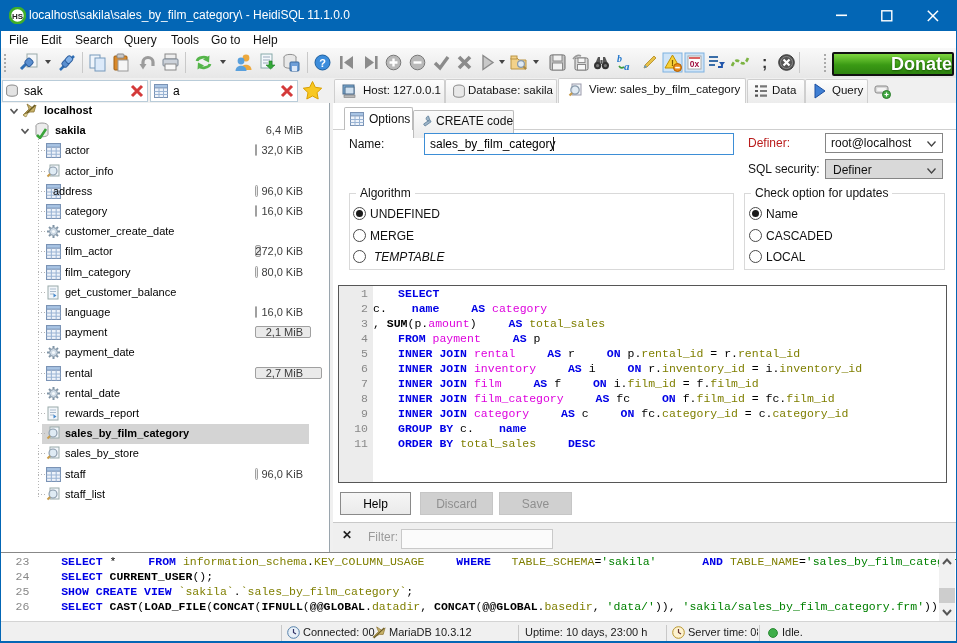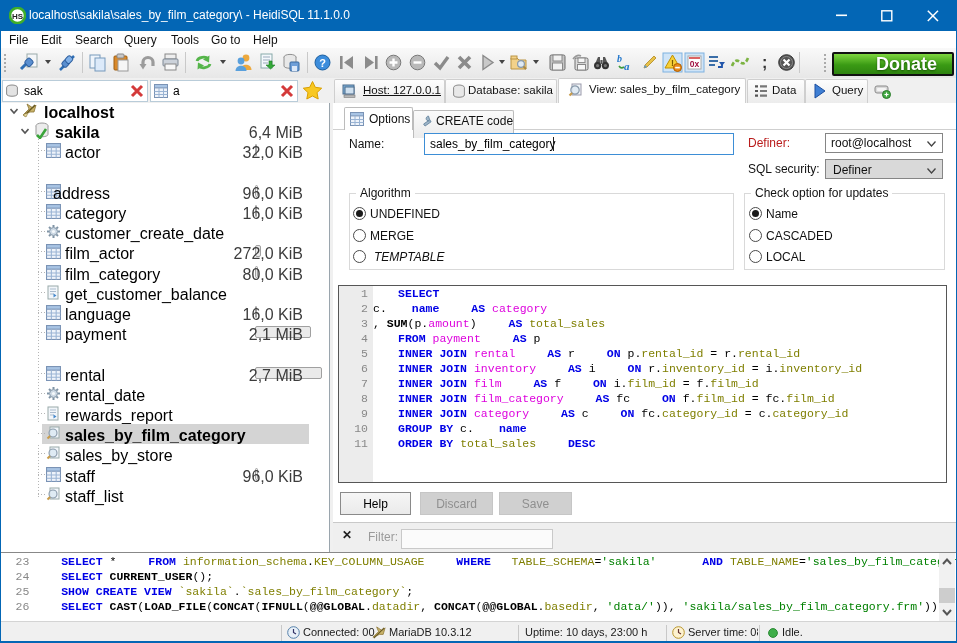--- a/index.html
+++ b/index.html
@@ -21,21 +21,21 @@
   .dd{position:absolute;top:12px;width:0;height:0;border-left:3.5px solid transparent;border-right:3.5px solid transparent;border-top:4px solid #444;}
   
   #row2{left:1px;top:78px;width:955px;height:25px;background:#f0f0f0;}
   .filterbox{position:absolute;top:80px;height:20px;background:#fff;border:1px solid #b9ccd9;}
   .tab{position:absolute;top:79px;height:24px;box-sizing:border-box;
        background:linear-gradient(#fdfdfd,#ececec);border:1px solid #cfcfcf;border-bottom:none;
        font-size:11.5px;color:#111;border-radius:2px 2px 0 0;}
   .tabactive{background:#fff;top:78px;height:25px;z-index:3;}
   
   #tree{left:1px;top:103px;width:328px;height:449px;background:#fff;border-right:1px solid #9aa5ad;overflow:hidden;}
-  .trow{position:absolute;left:0;width:308px;height:20px;font-size:16px;color:#000;}
+  .trow{position:absolute;left:0;width:308px;height:20px;font-size:11px;color:#000;}
   .trow .nm{position:absolute;top:3px;}
   .sz{position:absolute;right:6px;top:3px;color:#3c3c3c;z-index:2;}
   .szbar{position:absolute;left:254px;top:3px;height:12px;background:#eaeaea;border:1px solid #a0a0a0;border-radius:2px;box-sizing:border-box;}
   .chev{position:absolute;top:6px;width:8px;height:8px;}
   .selrow{background:linear-gradient(90deg,#fff 0 41px,#d4d4d4 41px);}
   
   #rpanel{left:333px;top:103px;width:623px;height:449px;background:#fff;}
   .gbox{position:absolute;border:1px solid #d9d9d9;background:#fff;}
   .gbox .cap{position:absolute;top:-8px;left:6px;background:#fff;padding:0 4px;font-size:12px;color:#111;}
   .radio{position:absolute;width:13px;height:13px;border:1px solid #4a4a4a;border-radius:50%;background:#fff;box-sizing:border-box;}
@@ -271,21 +271,21 @@
     </g>
 
   <g transform="translate(777,6)">
       <circle cx="8.5" cy="8.5" r="7.8" fill="#555" stroke="#333"></circle>
       <circle cx="8.5" cy="8.5" r="6" fill="none" stroke="#888" stroke-width="1"></circle>
       <path d="M5.5 5.5 L11.5 11.5 M11.5 5.5 L5.5 11.5" stroke="#fff" stroke-width="2.2"></path>
     </g>
 </svg>
 
 <div class="abs" style="left:832px;top:52px;width:122px;height:24px;background:linear-gradient(#7ed63f,#3a9a14 55%,#2e8410);border:2px solid #111;box-sizing:border-box;border-radius:2px;">
-  <div style="position:absolute;left:0;right:0;top:0px;text-align:center;font-size:18px;font-weight:bold;color:#fff;text-shadow:0 1px 2px #1a5505;margin-left:27px;">Donate</div>
+  <div style="position:absolute;left:0;right:0;top:0px;text-align:right;font-size:18px;font-weight:bold;color:#fff;text-shadow:0 1px 2px #1a5505;margin-left:27px;">Donate</div>
 </div>
 
 <div class="abs" id="row2"></div>
 <div class="abs filterbox" style="left:2px;width:144px;">
   <span style="position:absolute;left:21px;top:3px;font-size:12px;">sak</span>
   <svg style="position:absolute;left:2px;top:3px" width="14" height="14" viewBox="0 0 14 14">
       <ellipse cx="7" cy="3.4" rx="5.4" ry="2.4" fill="#e3e3e3" stroke="#8a8a8a"></ellipse>
       <path d="M1.6 3.4 V10 C1.6 13,12.4 13,12.4 10 V3.4" fill="#e3e3e3" stroke="#8a8a8a"></path>
     </svg>
   <svg style="position:absolute;right:3px;top:3px" width="14" height="14" viewBox="0 0 14 14">
@@ -306,21 +306,21 @@
 <svg class="abs" style="left:303px;top:81px" width="19" height="19" viewBox="0 0 19 19">
     <path d="M9.5 0.5 L12.3 6.3 L18.7 7.2 L14 11.6 L15.2 18 L9.5 15 L3.8 18 L5 11.6 L0.3 7.2 L6.7 6.3 Z" fill="#f8c822" stroke="#d99f00" stroke-width="1"></path>
   </svg>
 
 <div class="abs tab" style="left:334px;width:111px;">
   <svg style="position:absolute;left:7px;top:4px" width="15" height="15" viewBox="0 0 15 15">
       <rect x="1" y="1" width="11" height="9" fill="#7fb2dd" stroke="#4a6a8a"></rect>
       <rect x="3" y="3" width="9" height="7" fill="#cfe0ef" stroke="#4a6a8a"></rect>
       <rect x="2" y="11" width="11" height="2.4" fill="#b9b9b9" stroke="#777" stroke-width="0.6"></rect>
     </svg>
-  <span style="position:absolute;left:28px;top:4px;text-decoration:underline;">Host: 127.0.0.1</span>
+  <span style="position:absolute;left:28px;top:4px;">Host: 127.0.0.1</span>
 </div>
 <div class="abs tab" style="left:445px;width:112px;">
   <svg style="position:absolute;left:6px;top:4px" width="14" height="15" viewBox="0 0 14 15">
       <ellipse cx="7" cy="3.6" rx="5.4" ry="2.6" fill="#e8e8e8" stroke="#8a8a8a"></ellipse>
       <path d="M1.6 3.6 V11 C1.6 14,12.4 14,12.4 11 V3.6" fill="#e8e8e8" stroke="#8a8a8a"></path>
     </svg>
   <span style="position:absolute;left:22px;top:4px;">Database: sakila</span>
 </div>
 <div class="abs tab tabactive" style="left:558px;width:188px;">
   <svg style="position:absolute;left:9px;top:3px" width="16" height="16" viewBox="0 0 16 16">
@@ -382,20 +382,29 @@
       <div style="position:absolute;left:37px;top:9px;width:7px;height:1px;background:repeating-linear-gradient(90deg,#b5b5b5 0 1px,transparent 1px 3px);"></div>
       <svg style="position:absolute;left:45px;top:2px" width="15" height="15" viewBox="0 0 14 14">
         <rect x="0.5" y="0.5" width="13" height="13" fill="#eef3fa" stroke="#7a93b5"></rect>
         <rect x="0.5" y="0.5" width="13" height="3.4" fill="#a8c4e4" stroke="#7a93b5"></rect>
         <path d="M5 4 V13.5 M9.5 4 V13.5 M0.5 7.5 H13.5 M0.5 10.5 H13.5" stroke="#9ab4d4" stroke-width="1"></path>
       </svg>
       <span class="nm" style="left:64px">actor</span>
       <span class="sz" style="font-weight:normal">32,0 KiB</span>
       <span class="szbar" style="width:2px"></span>
     </div>
+  <div class="trow" style="top:58.6px;">
+      <div style="position:absolute;left:37px;top:9px;width:7px;height:1px;background:repeating-linear-gradient(90deg,#b5b5b5 0 1px,transparent 1px 3px);"></div>
+      <svg style="position:absolute;left:45px;top:2px" width="15" height="15" viewBox="0 0 15 15">
+        <rect x="4" y="1" width="9" height="11" fill="#f2f6fa" stroke="#9aa"></rect>
+        <circle cx="7" cy="7" r="4" fill="#dce9f2" fill-opacity="0.85" stroke="#8899aa" stroke-width="1.1"></circle>
+        <path d="M4 10 L1.5 12.5" stroke="#c89b4a" stroke-width="2"></path>
+      </svg>
+      <span class="nm" style="left:64px">actor_info</span>
+    </div>
   <div class="trow" style="top:78.8px;">
       <div style="position:absolute;left:37px;top:9px;width:7px;height:1px;background:repeating-linear-gradient(90deg,#b5b5b5 0 1px,transparent 1px 3px);"></div>
       <svg style="position:absolute;left:45px;top:2px" width="15" height="15" viewBox="0 0 14 14">
         <rect x="0.5" y="0.5" width="13" height="13" fill="#eef3fa" stroke="#7a93b5"></rect>
         <rect x="0.5" y="0.5" width="13" height="3.4" fill="#a8c4e4" stroke="#7a93b5"></rect>
         <path d="M5 4 V13.5 M9.5 4 V13.5 M0.5 7.5 H13.5 M0.5 10.5 H13.5" stroke="#9ab4d4" stroke-width="1"></path>
       </svg>
       <span class="nm" style="left:52px">address</span>
       <span class="sz" style="font-weight:normal">96,0 KiB</span>
       <span class="szbar" style="width:3px"></span>
@@ -467,20 +476,31 @@
   <div class="trow" style="top:220.2px;">
       <div style="position:absolute;left:37px;top:9px;width:7px;height:1px;background:repeating-linear-gradient(90deg,#b5b5b5 0 1px,transparent 1px 3px);"></div>
       <svg style="position:absolute;left:45px;top:2px" width="15" height="15" viewBox="0 0 14 14">
         <rect x="0.5" y="0.5" width="13" height="13" fill="#eef3fa" stroke="#7a93b5"></rect>
         <rect x="0.5" y="0.5" width="13" height="3.4" fill="#a8c4e4" stroke="#7a93b5"></rect>
         <path d="M5 4 V13.5 M9.5 4 V13.5 M0.5 7.5 H13.5 M0.5 10.5 H13.5" stroke="#9ab4d4" stroke-width="1"></path>
       </svg>
       <span class="nm" style="left:64px">payment</span>
       <span class="sz" style="font-weight:normal">2,1 MiB</span>
       <span class="szbar" style="width:56px"></span>
+    </div>
+  <div class="trow" style="top:240.4px;">
+      <div style="position:absolute;left:37px;top:9px;width:7px;height:1px;background:repeating-linear-gradient(90deg,#b5b5b5 0 1px,transparent 1px 3px);"></div>
+      <svg style="position:absolute;left:45px;top:2px" width="15" height="15" viewBox="0 0 15 15">
+        <circle cx="7.5" cy="7.5" r="4" fill="#cdd9e4" stroke="#7f93a5"></circle>
+        <g stroke="#7f93a5" stroke-width="2">
+          <path d="M7.5 1 V3 M7.5 12 V14 M1 7.5 H3 M12 7.5 H14 M3 3 L4.4 4.4 M10.6 10.6 L12 12 M12 3 L10.6 4.4 M4.4 10.6 L3 12"></path>
+        </g>
+        <circle cx="7.5" cy="7.5" r="1.6" fill="#f4f8fb"></circle>
+      </svg>
+      <span class="nm" style="left:64px">payment_date</span>
     </div>
   <div class="trow" style="top:260.6px;">
       <div style="position:absolute;left:37px;top:9px;width:7px;height:1px;background:repeating-linear-gradient(90deg,#b5b5b5 0 1px,transparent 1px 3px);"></div>
       <svg style="position:absolute;left:45px;top:2px" width="15" height="15" viewBox="0 0 14 14">
         <rect x="0.5" y="0.5" width="13" height="13" fill="#eef3fa" stroke="#7a93b5"></rect>
         <rect x="0.5" y="0.5" width="13" height="3.4" fill="#a8c4e4" stroke="#7a93b5"></rect>
         <path d="M5 4 V13.5 M9.5 4 V13.5 M0.5 7.5 H13.5 M0.5 10.5 H13.5" stroke="#9ab4d4" stroke-width="1"></path>
       </svg>
       <span class="nm" style="left:64px">rental</span>
       <span class="sz" style="font-weight:normal">2,7 MiB</span>

